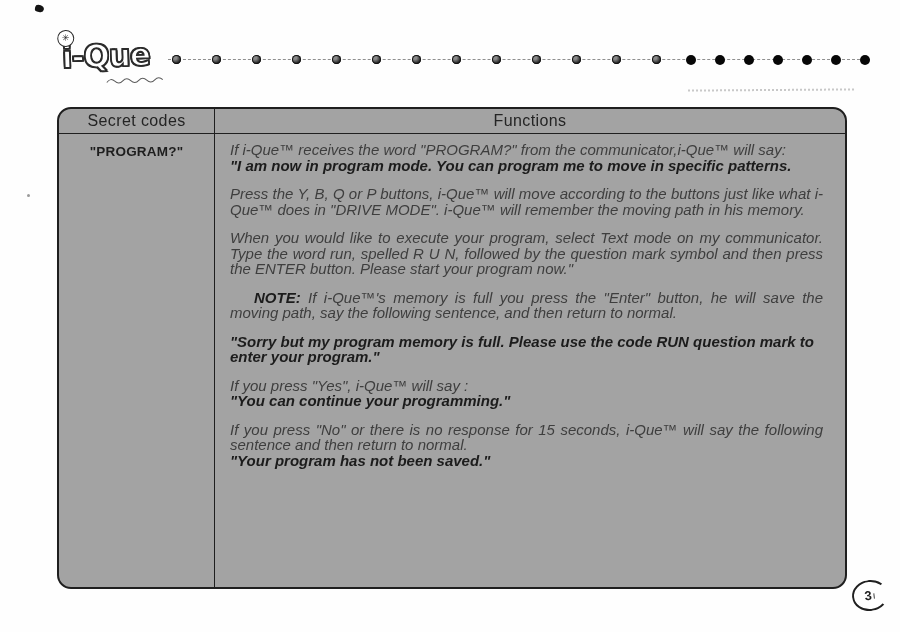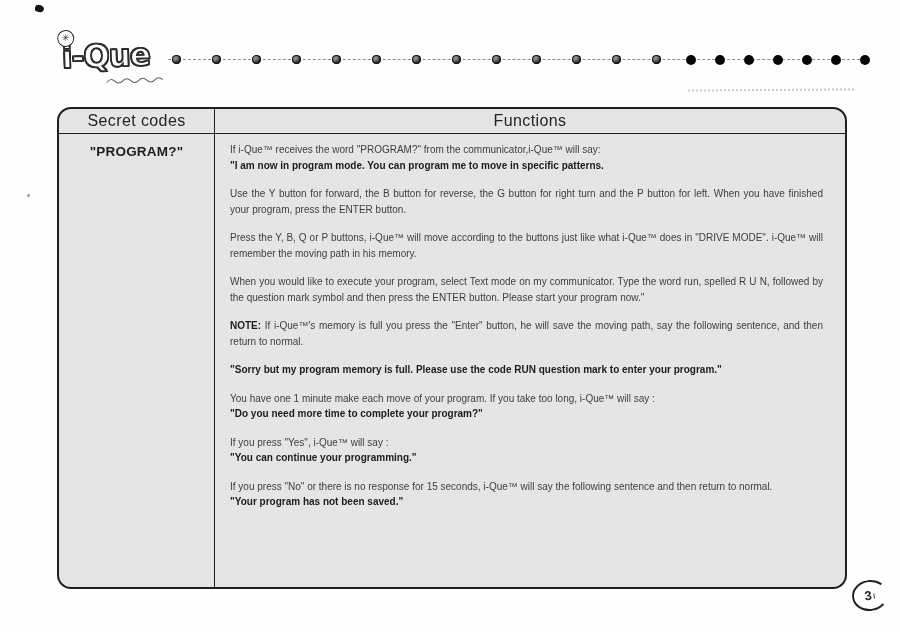--- a/index.html
+++ b/index.html
@@ -30,33 +30,33 @@
   
   .dots-row{position:absolute;left:168px;top:53px;width:702px;height:14px;}
   .dash-line{position:absolute;left:0;top:6px;width:100%;border-top:1px dashed #8f8f8f;}
   .dot{position:absolute;top:2px;border-radius:50%;}
   .dot.globe{background:radial-gradient(circle at 35% 32%, #8a8a8a 0 18%, #2a2a2a 62%, #000 100%);box-shadow:inset 0 0 0 1px #111;}
   .dot.solid{background:#070707;}
 
   
   .codes-table{
     position:absolute;left:57px;top:107px;width:786px;height:478px;
-    border:2.2px solid #1f1f1f;border-radius:14px;background:#e5e5e5;
+    border:2.2px solid #1f1f1f;border-radius:14px;background:#a3a3a3;
     display:grid;grid-template-columns:156px 1fr;grid-template-rows:25px 1fr;
   }
   .th{border-bottom:1.6px solid #1f1f1f;display:flex;align-items:center;justify-content:center;
       font-size:16px;color:#242424;letter-spacing:0.4px;}
   .th-codes{border-right:1.6px solid #1f1f1f;}
   .td-code{border-right:1.6px solid #1f1f1f;text-align:center;padding-top:10px;
       font-weight:bold;font-size:13.5px;color:#1e1e1e;letter-spacing:0.2px;}
-  .td-functions{padding:8px 22px 8px 15px;font-size:10px;line-height:15.5px;color:#3e3e3e;}
+  .td-functions{padding:8px 22px 8px 15px;font-size:15px;line-height:15.5px;color:#3e3e3e;font-style:italic;}
   .para{margin-bottom:13px;}
   .block{text-align:justify;}
   .block.bold{font-weight:bold;color:#1c1c1c;text-align:left;}
-  .lead{font-weight:bold;color:#1c1c1c;}
+  .lead{font-weight:bold;color:#1c1c1c;margin-left:24px;}
 
   
   .page-number{
     position:absolute;left:852px;top:580px;width:32px;height:27px;
     border:2.4px solid #1f1f1f;border-right-color:transparent;border-radius:50%;
     display:flex;align-items:center;justify-content:center;
     font-size:13px;font-weight:bold;color:#1f1f1f;transform:rotate(-6deg);
   }
   .pn-tick{font-size:10px;font-weight:normal;margin-left:1px;color:#2a2a2a;}
 </style>
@@ -106,37 +106,30 @@
   <div class="codes-table">
     <div class="th th-codes">Secret codes</div>
     <div class="th">Functions</div>
     <div class="td-code">"PROGRAM?"</div>
     <div class="td-functions" id="functionsCell">
         <div class="para">
           <div class="block">If i-Que™ receives the word "PROGRAM?" from the communicator,i-Que™ will say:</div>
           <div class="block bold">"I am now in program mode.  You can program me to move in specific patterns.</div>
         </div>
         <div class="para">
-          <div class="block">Use the Y button for forward, the B button for reverse, the G button for right turn and the P button for left.  When you have finished your program, press the ENTER button.</div>
-        </div>
-        <div class="para">
           <div class="block">Press the Y, B, Q or P buttons, i-Que™ will move according to the buttons just like what i-Que™ does in "DRIVE MODE". i-Que™ will  remember the moving path in his memory.</div>
         </div>
         <div class="para">
           <div class="block">When you would like to execute your program, select Text mode on my communicator. Type the word run, spelled R U N, followed by the question mark symbol and then press the ENTER button. Please start your program now."</div>
         </div>
         <div class="para">
           <div class="block"><span class="lead">NOTE:</span>  If i-Que™'s memory is full you press the "Enter" button, he will save the moving path, say the following sentence,  and then return to normal.</div>
         </div>
         <div class="para">
           <div class="block bold">"Sorry but my program memory is full.  Please use the code RUN question mark to enter your program."</div>
-        </div>
-        <div class="para">
-          <div class="block">You have one 1 minute make each move of your program.  If you take too long, i-Que™ will say :</div>
-          <div class="block bold">"Do you need more time to complete your program?"</div>
         </div>
         <div class="para">
           <div class="block">If you press "Yes", i-Que™ will say :</div>
           <div class="block bold">"You can continue your programming."</div>
         </div>
         <div class="para">
           <div class="block">If you press "No" or there is no response for 15 seconds, i-Que™ will say the following sentence and then return to normal.</div>
           <div class="block bold">"Your program has not been saved."</div>
         </div>
       </div>

